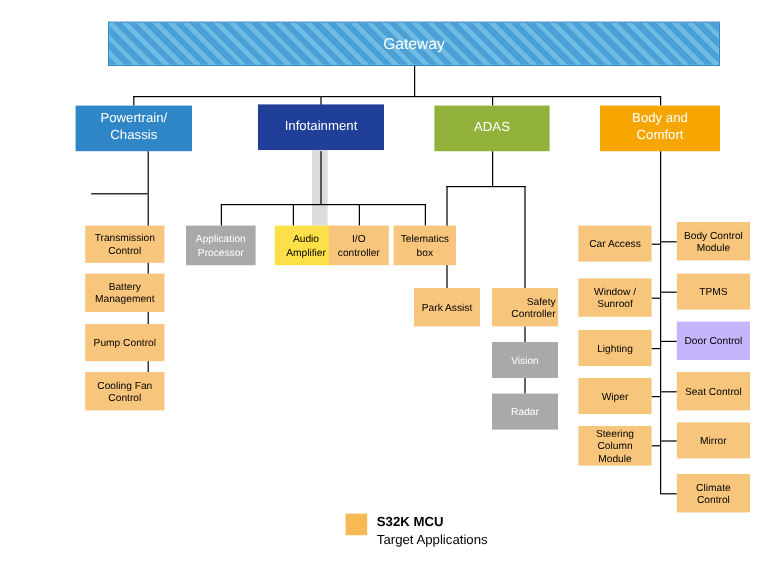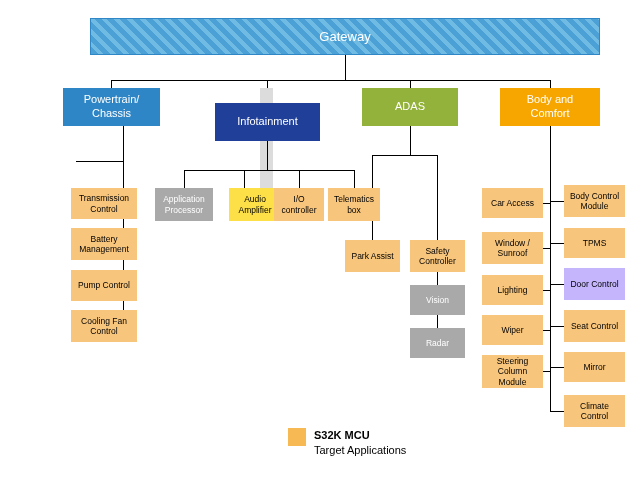--- a/index.html
+++ b/index.html
@@ -70,36 +70,36 @@
   <div class="line" style="left:551px;top:201px;width:13px;height:1px"></div>
   <div class="line" style="left:551px;top:243px;width:13px;height:1px"></div>
   <div class="line" style="left:551px;top:284px;width:13px;height:1px"></div>
   <div class="line" style="left:551px;top:326px;width:13px;height:1px"></div>
   <div class="line" style="left:551px;top:367px;width:13px;height:1px"></div>
   <div class="line" style="left:551px;top:411px;width:13px;height:1px"></div>
 
   <div class="node gateway" style="left:90px;top:18px;width:510px;height:37px">Gateway</div>
 
   <div class="node cat cat-powertrain" style="left: 63px; top: 88px; width: 97px; height: 38px; background-color: rgb(46, 134, 198);">Powertrain/ Chassis</div>
-  <div class="node cat cat-infotainment" style="left: 215px; top: 103px; width: 105px; height: 38px; background-color: rgb(31, 63, 153);">Infotainment</div>
+  <div class="node cat cat-infotainment" style="left: 215px; top: 87px; width: 105px; height: 38px; background-color: rgb(31, 63, 153);">Infotainment</div>
   <div class="node cat cat-adas" style="left: 362px; top: 88px; width: 96px; height: 38px; background-color: rgb(147, 178, 59);">ADAS</div>
   <div class="node cat cat-body" style="left: 500px; top: 88px; width: 100px; height: 38px; background-color: rgb(247, 166, 0);">Body and Comfort</div>
 
   <div class="node mcu" style="left: 71px; top: 228px; width: 66px; height: 32px; background-color: rgb(248, 197, 124);">Battery Management</div>
   <div class="node mcu" style="left: 71px; top: 188px; width: 66px; height: 31px; background-color: rgb(248, 197, 124);">Transmission Control</div>
   <div class="node mcu" style="left: 71px; top: 270px; width: 66px; height: 31px; background-color: rgb(248, 197, 124);">Pump Control</div>
   <div class="node mcu" style="left: 71px; top: 310px; width: 66px; height: 32px; background-color: rgb(248, 197, 124);">Cooling Fan Control</div>
 
   <div class="node graybox" style="left: 155px; top: 188px; width: 58px; height: 33px; background-color: rgb(169, 169, 169);">Application Processor</div>
   <div class="node mcu" style="left: 218px; top: 188px; width: 52px; height: 33px; background-color: #fde047; margin-left: 11px;">Audio Amplifier</div>
   <div class="node mcu" style="left: 274px; top: 188px; width: 50px; height: 33px; background-color: rgb(248, 197, 124);">I/O controller</div>
   <div class="node mcu" style="left: 328px; top: 188px; width: 52px; height: 33px; background-color: rgb(248, 197, 124);">Telematics box</div>
 
   <div class="node mcu" style="left: 345px; top: 240px; width: 55px; height: 32px; background-color: rgb(248, 197, 124);">Park Assist</div>
-  <div class="node mcu" style="left: 410px; top: 240px; width: 55px; height: 32px; background-color: rgb(248, 197, 124);">Safety Controller</div>
+  <div class="node mcu" style="left: 410px; top: 240px; width: 55px; height: 32px; background-color: rgb(248, 197, 124); text-align: right;">Safety Controller</div>
   <div class="node graybox" style="left: 410px; top: 285px; width: 55px; height: 30px; background-color: rgb(169, 169, 169);">Vision</div>
   <div class="node graybox" style="left: 410px; top: 328px; width: 55px; height: 30px; background-color: rgb(169, 169, 169);">Radar</div>
 
   <div class="node mcu" style="left: 482px; top: 188px; width: 61px; height: 30px; background-color: rgb(248, 197, 124);">Car Access</div>
   <div class="node mcu" style="left: 482px; top: 232px; width: 61px; height: 32px; background-color: rgb(248, 197, 124);">Window / Sunroof</div>
   <div class="node mcu" style="left: 482px; top: 275px; width: 61px; height: 30px; background-color: rgb(248, 197, 124);">Lighting</div>
   <div class="node mcu" style="left: 482px; top: 315px; width: 61px; height: 30px; background-color: rgb(248, 197, 124);">Wiper</div>
   <div class="node mcu" style="left: 482px; top: 355px; width: 61px; height: 33px; background-color: rgb(248, 197, 124);">Steering Column Module</div>
 
   <div class="node mcu" style="left: 564px; top: 185px; width: 61px; height: 32px; background-color: rgb(248, 197, 124);">Body Control Module</div>

